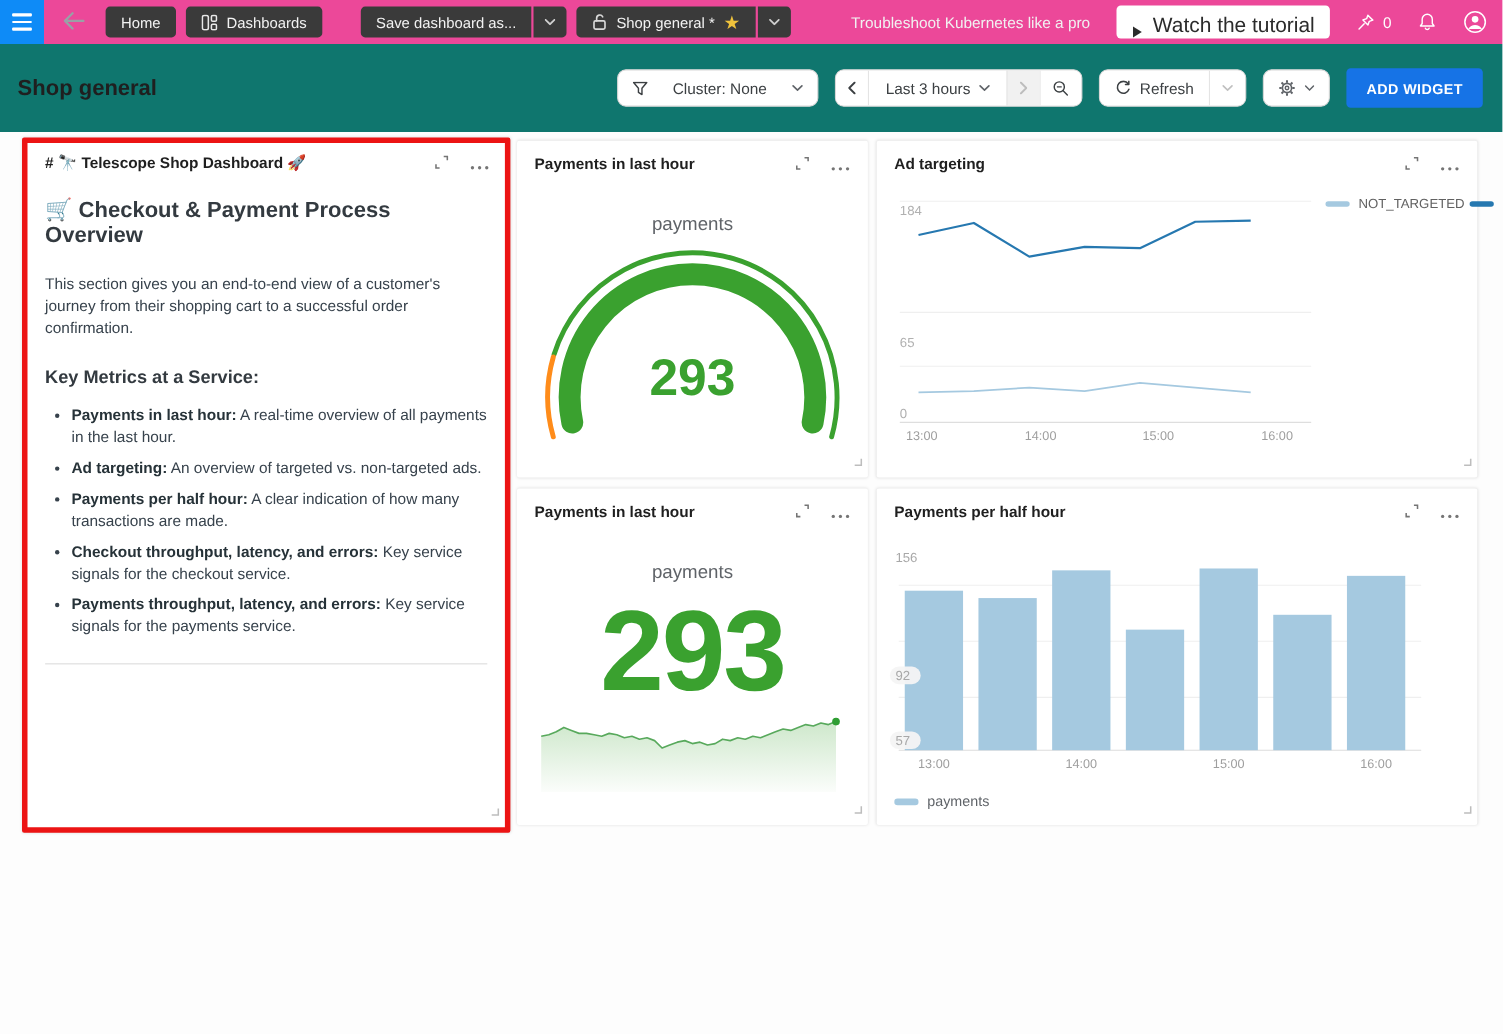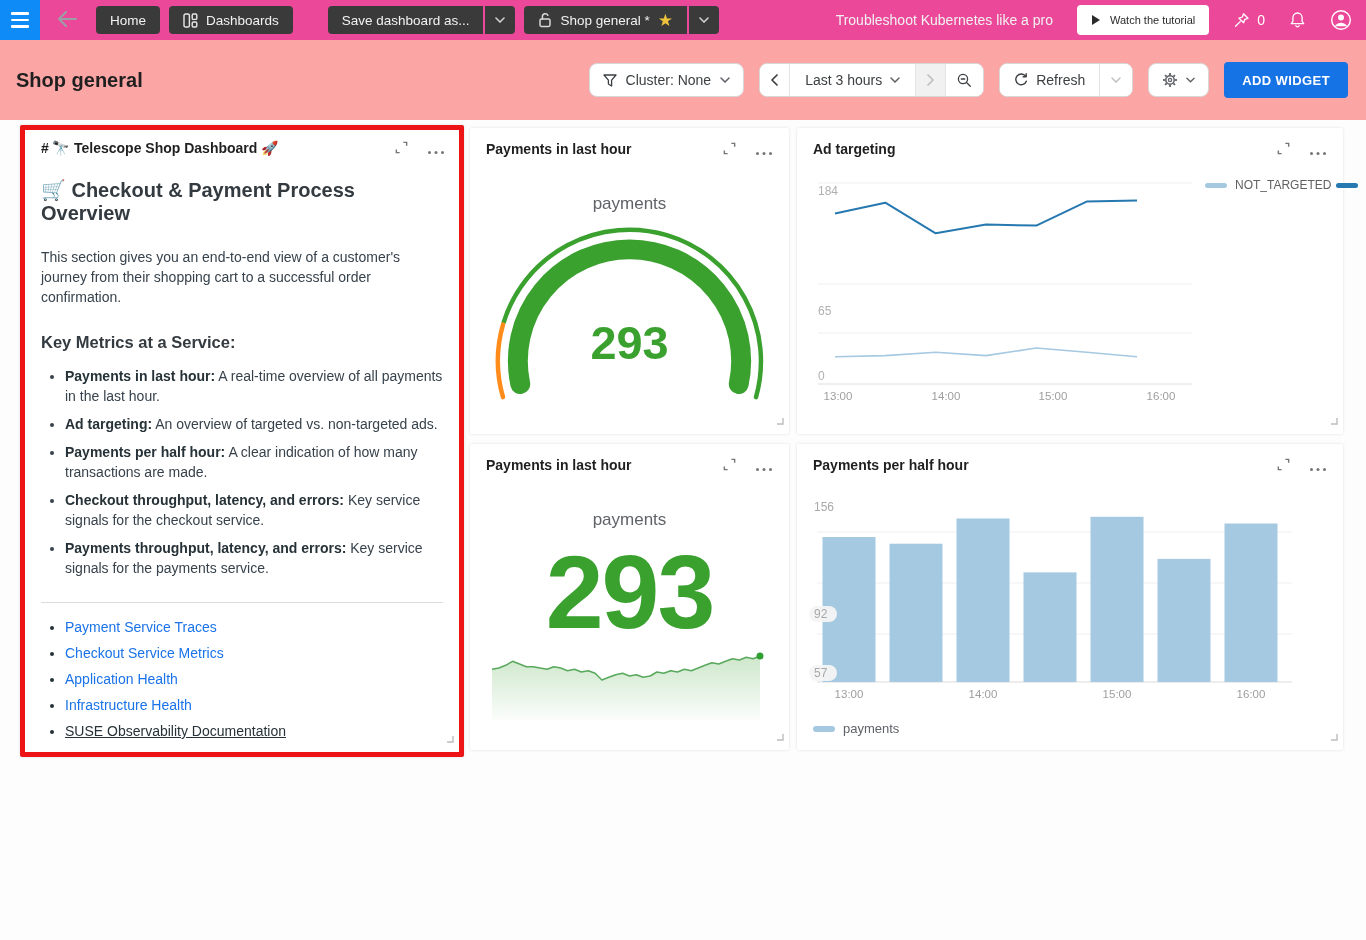--- a/index.html
+++ b/index.html
@@ -14,38 +14,38 @@
   .nav-back { width:30px; height:30px; margin-left:12px; background:none; border:none; cursor:pointer; }
   .nav-tabs { display:flex; align-items:center; margin-left:14px; gap:9px; }
   .tab { display:flex; align-items:center; gap:8px; height:28px; padding:0 14px;
     background:#3a3a3a; border:none; border-radius:4px; color:#f2f2f2; font-size:13.5px; cursor:pointer; white-space:nowrap; }
   .tab-group { display:flex; gap:2px; }
   .tab-group .seg-main { border-radius:4px 0 0 4px; }
   .tab-chevron { width:30px; height:28px; background:#3a3a3a; border:none; border-radius:0 4px 4px 0;
     display:flex; align-items:center; justify-content:center; cursor:pointer; }
   .nav-right { margin-left:auto; display:flex; align-items:center; gap:24px; padding-right:14px; }
   .promo { color:#f1f1f1; font-size:14px; }
-  .watch-btn { display:flex; align-items:center; gap:9px; height:30px; padding:0 14px;
-    background:#fff; border:none; border-radius:4px; font-size:11px; color:#2b2b2b; cursor:pointer; }
+  .watch-btn { display:flex; align-items:flex-end; gap:9px; height:30px; padding:0 14px;
+    background:#fff; border:none; border-radius:4px; font-size:19px; color:#2b2b2b; cursor:pointer; }
   .pin-wrap { display:flex; align-items:center; gap:7px; color:#fff; font-size:14px; cursor:pointer; }
   .icon-btn { background:none; border:none; cursor:pointer; display:flex; align-items:center; }
 
   
-  .page-header { height:80px; display:flex; align-items:center; padding:0 18px 0 16px; background:#fca5a5; }
+  .page-header { height:80px; display:flex; align-items:center; padding:0 18px 0 16px; background:#0f766e; }
   .page-title { font-size:20px; font-weight:700; color:#1f1f1f; }
   .controls { margin-left:auto; display:flex; align-items:center; gap:15px; }
   .ctl { height:34px; background:#fff; border:1px solid #d7d7d7; border-radius:8px;
     display:flex; align-items:center; font-size:14px; color:#3c4043; cursor:pointer; }
   .ctl-group { padding:0; overflow:hidden; }
   .seg { height:100%; display:flex; align-items:center; padding:0 11px; background:#fff; border:none;
     font-size:14px; color:#3c4043; cursor:pointer; gap:8px; }
   .seg + .seg { border-left:1px solid #e4e4e4; }
   .seg.disabled { background:#f1f1f1; cursor:default; }
   .seg.dim { color:#c0c0c0; }
-  .cluster-btn { padding:0 13px; gap:9px; }
+  .cluster-btn { padding:0 13px; gap:23px; }
   .add-widget { height:36px; padding:0 18px; background:#1673e6; color:#fff; border:none;
     border-radius:4px; font-size:13px; font-weight:700; letter-spacing:.4px; cursor:pointer; }
 
   
   .dashboard { position:relative; height:820px; background:#fdfdfd; }
   .widget { position:absolute; background:#fff; border-radius:2px; box-shadow:0 0 3px rgba(0,0,0,.12); }
   .w-title { position:absolute; top:13px; left:16px; font-size:14px; font-weight:700; color:#1f1f1f; white-space:nowrap; }
   .w-expand { position:absolute; top:13px; right:52px; background:none; border:none; cursor:pointer; }
   .w-more   { position:absolute; top:16px; right:16px; background:none; border:none; cursor:pointer; }
   .resize-h { position:absolute; right:4px; bottom:4px; cursor:nwse-resize; }
@@ -268,27 +268,20 @@
       <p class="md-p">This section gives you an end-to-end view of a customer's journey from their shopping cart to a successful order confirmation.</p>
       <h3 class="md-h3">Key Metrics at a Service:</h3>
       <ul class="md-ul">
         <li><b>Payments in last hour:</b> <span>A real-time overview of all payments in the last hour.</span></li>
         <li><b>Ad targeting:</b> <span>An overview of targeted vs. non-targeted ads.</span></li>
         <li><b>Payments per half hour:</b> <span>A clear indication of how many transactions are made.</span></li>
         <li><b>Checkout throughput, latency, and errors:</b> <span>Key service signals for the checkout service.</span></li>
         <li><b>Payments throughput, latency, and errors:</b> <span>Key service signals for the payments service.</span></li>
       </ul>
       <hr class="md-hr">
-      <ul class="ql-ul">
-        <li><a>Payment Service Traces</a></li>
-        <li><a>Checkout Service Metrics</a></li>
-        <li><a>Application Health</a></li>
-        <li><a>Infrastructure Health</a></li>
-        <li><a class="ext">SUSE Observability Documentation</a></li>
-      </ul>
     </div>
     <span class="resize-h">
       <svg width="10" height="10" viewBox="0 0 10 10">
           <path d="M8 2 V8 H2" fill="none" stroke="#bdbdbd" stroke-width="1.4"></path>
         </svg>
     </span>
   </div>
 
   <div class="widget" id="gauge-widget">
     <div class="w-title">Payments in last hour</div>

